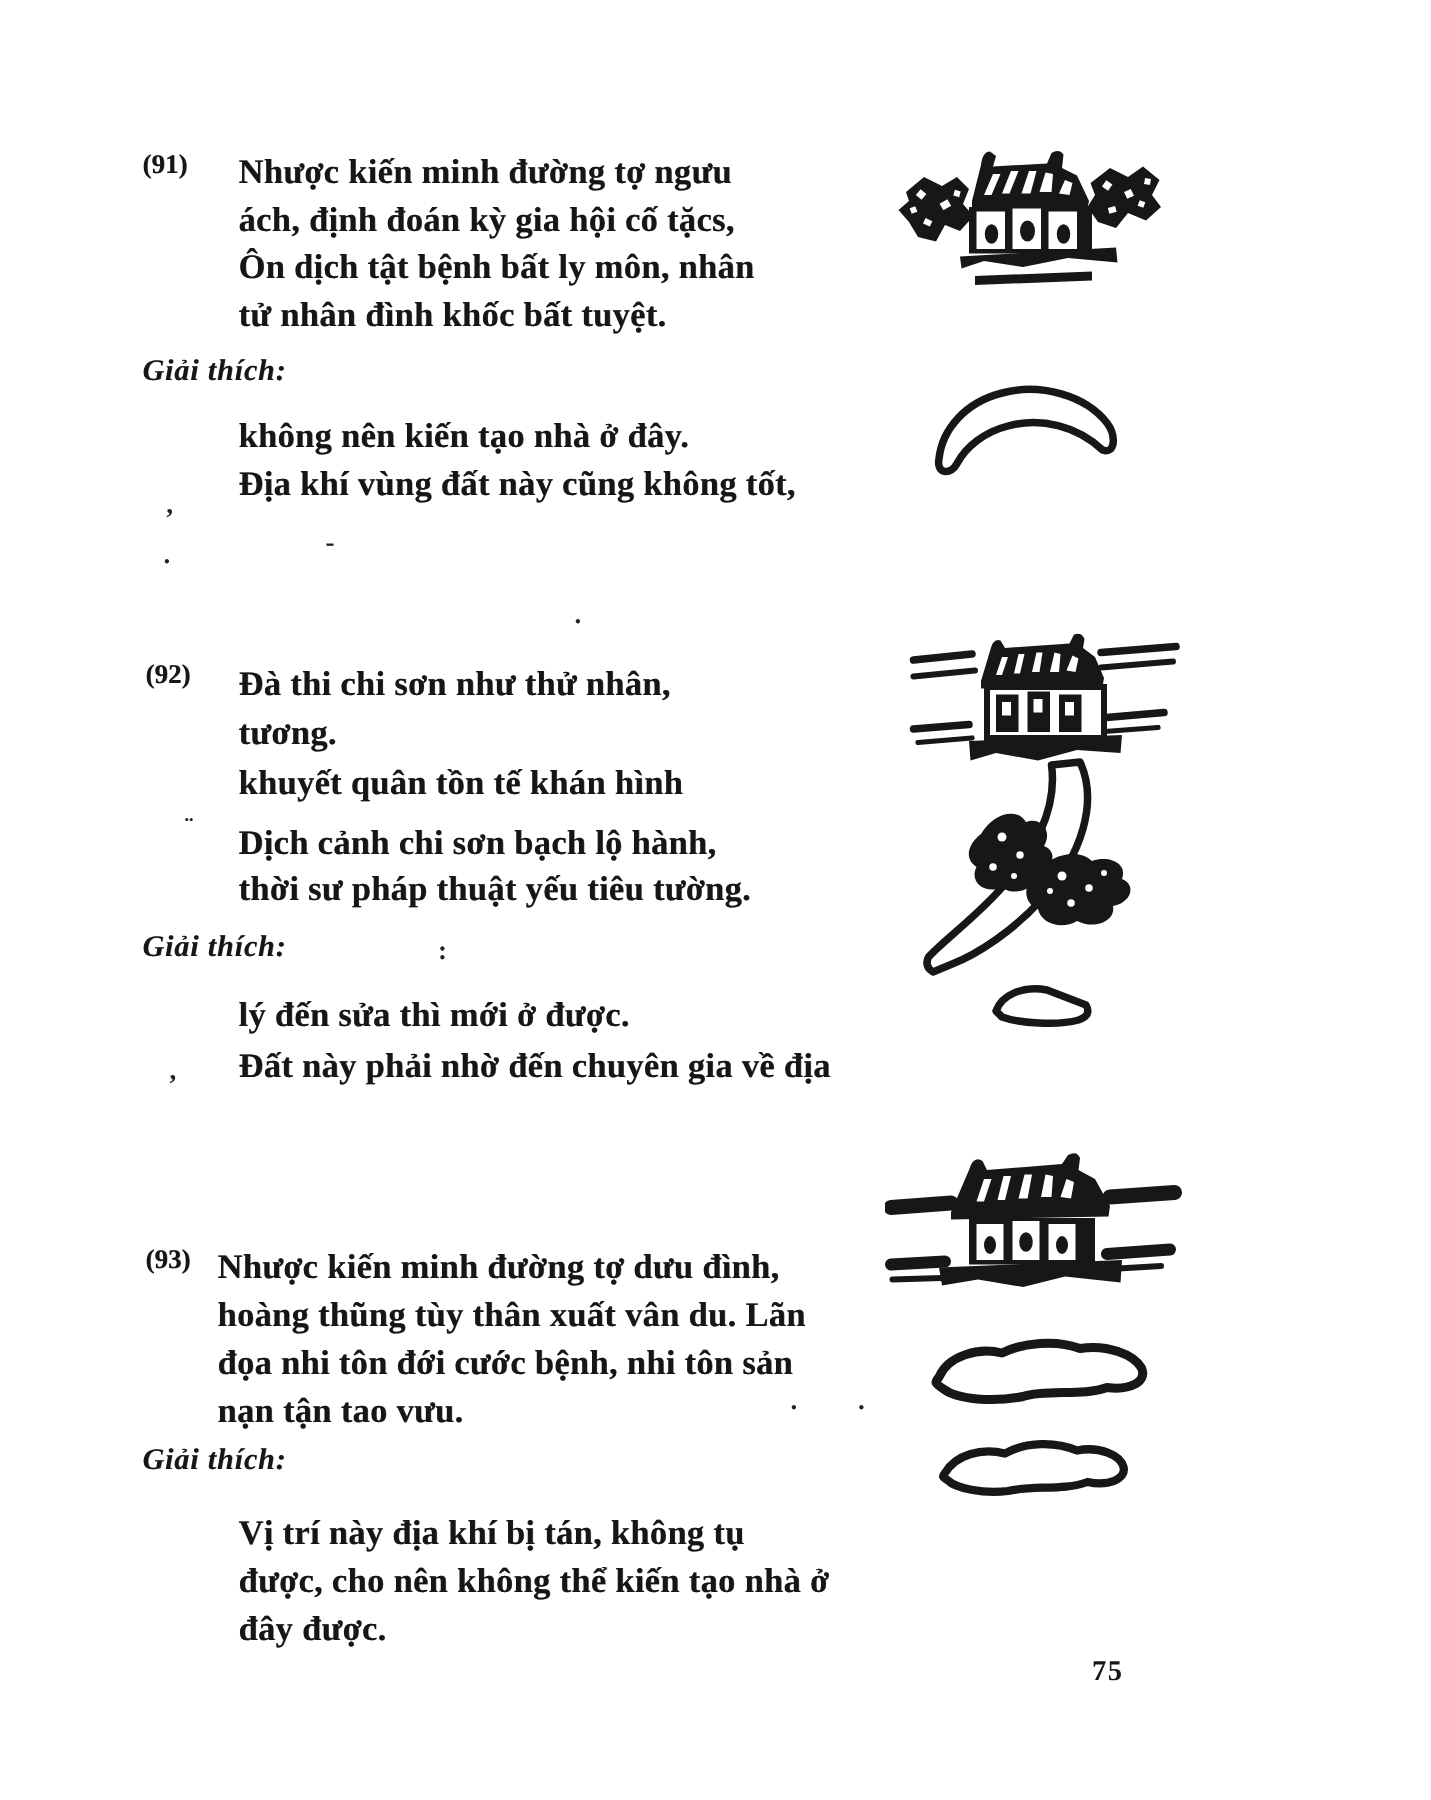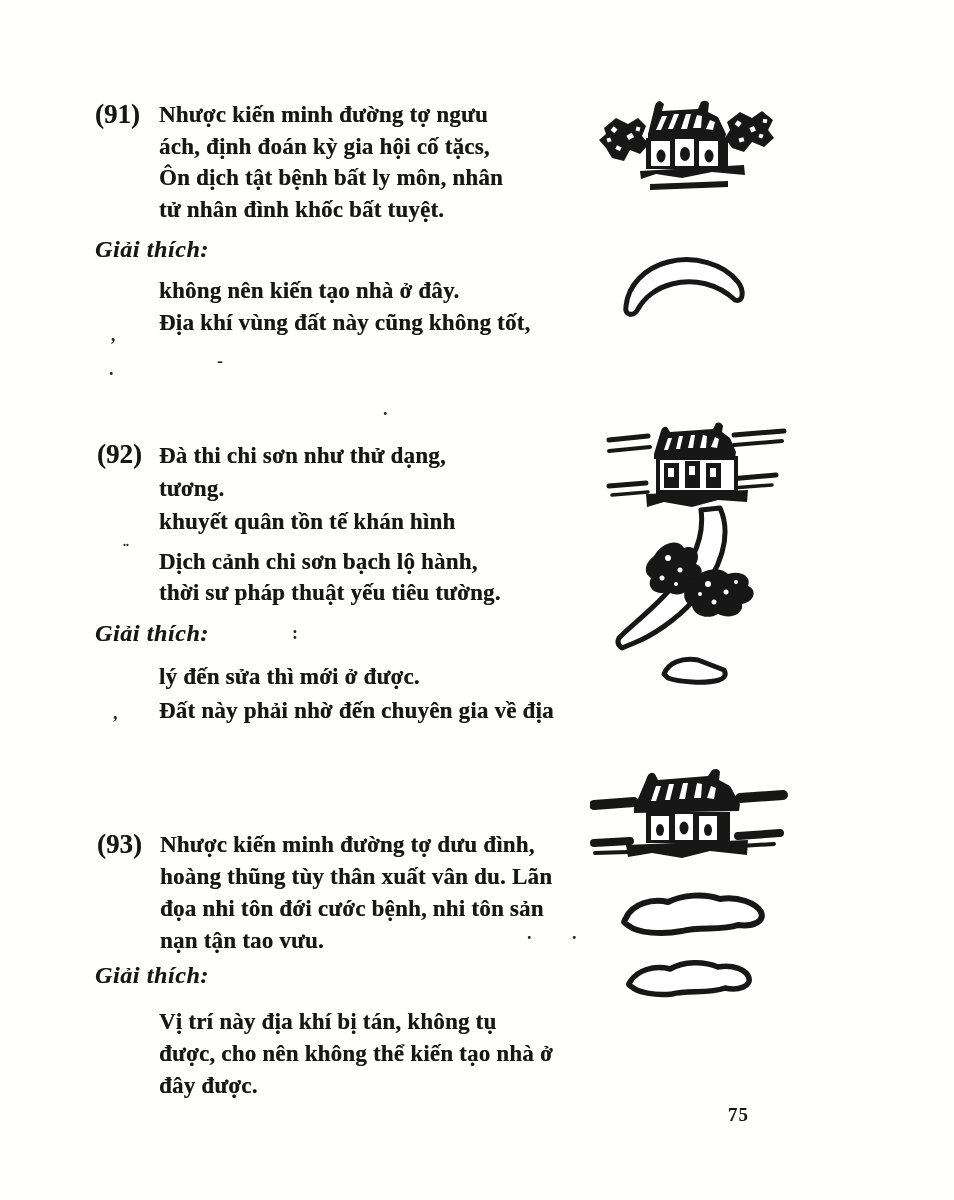--- a/index.html
+++ b/index.html
@@ -1,30 +1,30 @@
 <!DOCTYPE html>
 <html><head>
 <meta charset="utf-8">
 <style>
   html,body{margin:0;padding:0;background:#ffffff;}
   .scan-page{
     position:relative;width:954px;height:1200px;background:#fffffe;overflow:hidden;
     font-family:"Liberation Serif","DejaVu Serif",serif;color:#161616;
   }
   .num{
-    position:absolute;font-size:27px;font-weight:700;white-space:nowrap;
+    position:absolute;font-size:18px;font-weight:700;white-space:nowrap;
     text-shadow:.3px .3px 0 rgba(10,10,10,.6);
   }
   .verse{
     position:absolute;font-size:23px;font-weight:700;white-space:nowrap;letter-spacing:.2px;
     text-shadow:.3px .3px 0 rgba(10,10,10,.6);
   }
   .verse > div{white-space:nowrap;}
   .explain-label{
-    position:absolute;font-size:24px;font-style:italic;font-weight:600;letter-spacing:.6px;
+    position:absolute;font-size:20px;font-style:italic;font-weight:600;letter-spacing:.6px;
     white-space:nowrap;text-shadow:.3px .3px 0 rgba(10,10,10,.5);
   }
   .pagenum{
     position:absolute;font-size:19px;font-weight:600;letter-spacing:1px;
   }
   .ill{position:absolute;}
   .noise{
     position:absolute;font-size:18px;font-weight:700;color:#222;line-height:1;
     font-family:"Liberation Serif",serif;
   }
@@ -85,21 +85,21 @@
       <ellipse cx="91" cy="60" rx="5" ry="7" fill="#171717"></ellipse>
       <ellipse cx="115" cy="62" rx="4.5" ry="6.5" fill="#171717"></ellipse>
       <path d="M46,77 L150,71 L151,81 L118,78 L88,84 L62,80 L47,85 Z" fill="#171717"></path>
       <path d="M56,90 L134,87 L134,93 L56,96 Z" fill="#171717"></path>
     </g>
     <path d="M32,212 C34,192 50,174 74,168 C100,161 130,170 144,188 C150,196 150,209 141,206 C124,190 100,184 78,190 C62,194 50,204 44,215 C40,223 30,222 32,212 Z" fill="#fff" stroke="#171717" stroke-width="5" stroke-linejoin="round"></path>
   </svg>
 
   <div class="num" style="left:97px;top:439px">(92)</div>
   <div class="verse" style="left:159px;top:439px;line-height:33px">
-    <div>Đà thi chi sơn như thử dạng,</div>
+    <div>Đà thi chi sơn như thử nhân,</div>
     <div>tương.</div>
     <div>khuyết quân tồn tế khán hình</div>
   </div>
   <div class="verse" style="left:159px;top:546px;line-height:31px">
     <div>Dịch cảnh chi sơn bạch lộ hành,</div>
     <div>thời sư pháp thuật yếu tiêu tường.</div>
   </div>
   <div class="explain-label" style="left:95px;top:620px">Giải thích:</div>
   <div class="verse" style="left:159px;top:660px;line-height:34px">
     <div>lý đến sửa thì mới ở được.</div>
@@ -148,21 +148,21 @@
         <circle cx="120" cy="170" r="2.5"></circle>
         <circle cx="130" cy="160" r="2"></circle>
         <circle cx="108" cy="180" r="2.5"></circle>
         <circle cx="94" cy="172" r="2"></circle>
       </g>
     </g>
     <path d="M58,252 C62,241 76,235 92,238 L118,248 Q122,255 113,258 C99,262 73,260 62,256 Z" fill="#fff" stroke="#171717" stroke-width="5" stroke-linejoin="round"></path>
   </svg>
 
   <div class="num" style="left:97px;top:829px">(93)</div>
-  <div class="verse" style="left:160px;top:829px;line-height:32px">
+  <div class="verse" style="left:145px;top:829px;line-height:32px">
     <div>Nhược kiến minh đường tợ dưu đình,</div>
     <div>hoàng thũng tùy thân xuất vân du. Lãn</div>
     <div>đọa nhi tôn đới cước bệnh, nhi tôn sản</div>
     <div>nạn tận tao vưu.</div>
   </div>
   <div class="explain-label" style="left:95px;top:962px">Giải thích:</div>
   <div class="verse" style="left:159px;top:1006px;line-height:32px">
     <div>Vị trí này địa khí bị tán, không tụ</div>
     <div>được, cho nên không thể kiến tạo nhà ở</div>
     <div>đây được.</div>

